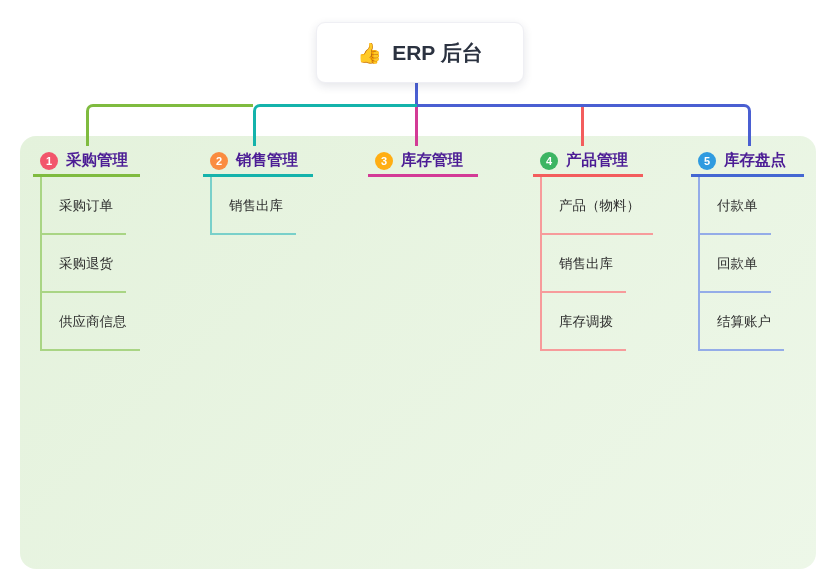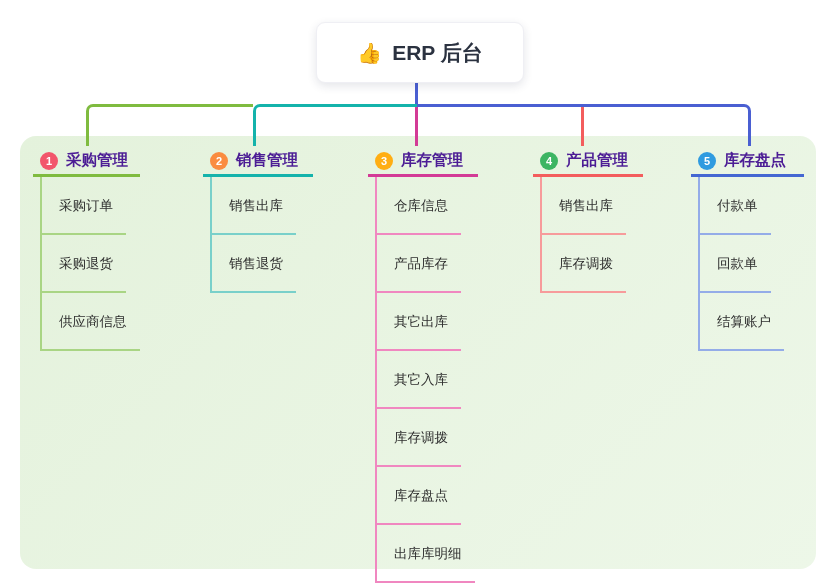--- a/index.html
+++ b/index.html
@@ -77,62 +77,39 @@
 
   <div class="branch" style="left: 203px; width: 110px; --main: #14B3AB; --light: #79D0CA; --badge: #FA8C40;">
     <div class="btitle">
       <span class="badge">2</span>
       <span class="btext">销售管理</span>
     </div>
     <div class="children">
       <div class="child">
           <span>销售出库</span>
         </div>
-      <div class="child">
-          <span>销售退货</span>
-        </div>
     </div>
   </div>
 
   <div class="branch" style="left: 368px; width: 110px; --main: #D33B96; --light: #F087C0; --badge: #FFAE13;">
     <div class="btitle">
       <span class="badge">3</span>
       <span class="btext">库存管理</span>
-    </div>
-    <div class="children">
-      <div class="child">
-          <span>仓库信息</span>
-        </div>
-      <div class="child">
-          <span>产品库存</span>
-        </div>
-      <div class="child">
-          <span>其它出库</span>
-        </div>
-      <div class="child">
-          <span>其它入库</span>
-        </div>
-      <div class="child">
-          <span>库存调拨</span>
-        </div>
-      <div class="child">
-          <span>库存盘点</span>
-        </div>
-      <div class="child">
-          <span>出库库明细</span>
-        </div>
     </div>
   </div>
 
   <div class="branch" style="left: 533px; width: 110px; --main: #F35D5D; --light: #F79B9B; --badge: #3DB563;">
     <div class="btitle">
       <span class="badge">4</span>
       <span class="btext">产品管理</span>
     </div>
     <div class="children">
+      <div class="child">
+          <span>产品（物料）</span>
+        </div>
       <div class="child">
           <span>销售出库</span>
         </div>
       <div class="child">
           <span>库存调拨</span>
         </div>
     </div>
   </div>
 
   <div class="branch" style="left: 691px; width: 113px; --main: #4467D2; --light: #94ACE8; --badge: #2F9BE0;">

